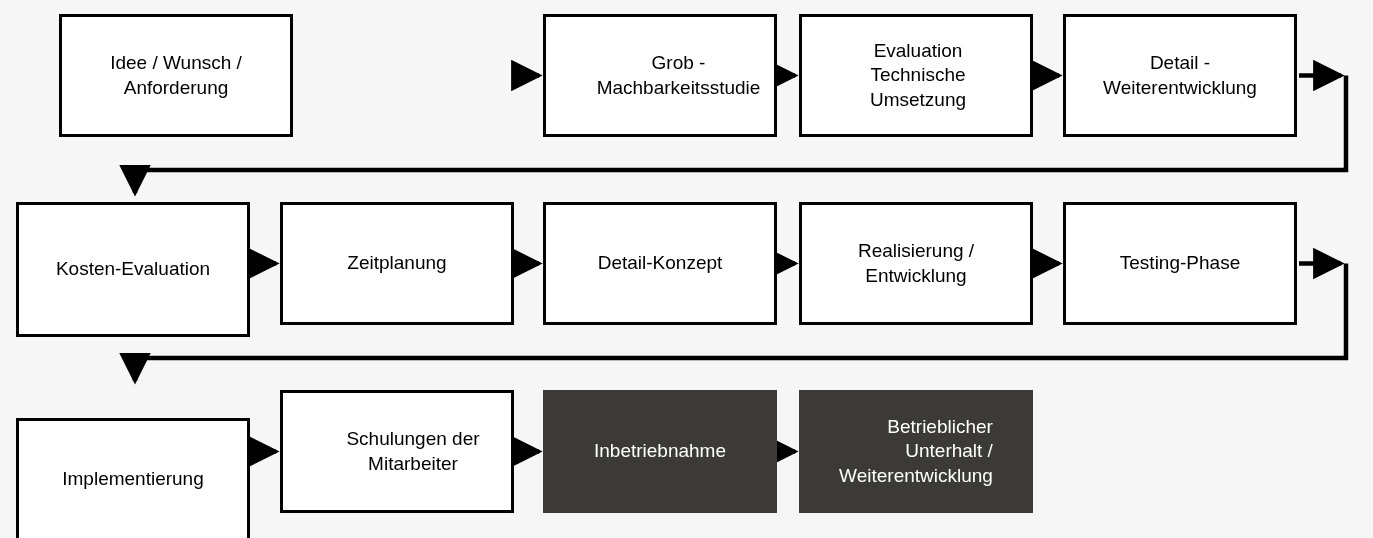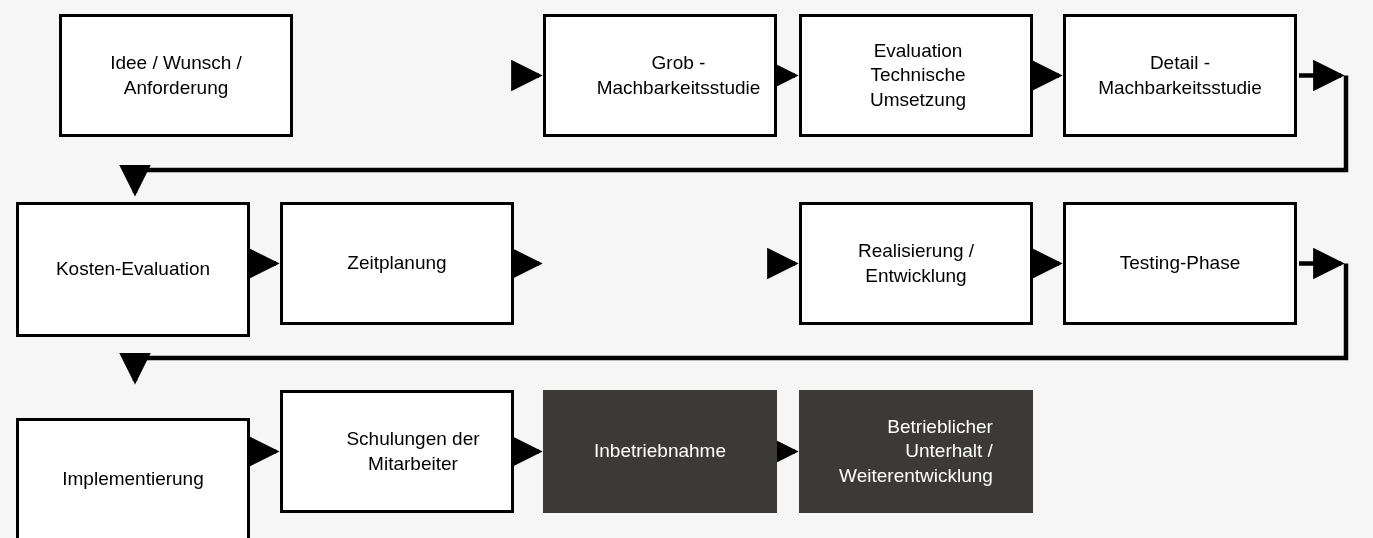--- a/index.html
+++ b/index.html
@@ -66,24 +66,25 @@
   </svg>
 
   <div class="node" style="left:16px;top:14px;width:234px;height:123px;margin-left:43px;">Idee / Wunsch /
 Anforderung</div>
   <div class="node" style="left:543px;top:14px;width:234px;height:123px;padding-left:45px;">Grob -
 Machbarkeitsstudie</div>
   <div class="node" style="left:799px;top:14px;width:234px;height:123px;padding-left:12px;">Evaluation
 Technische
 Umsetzung</div>
   <div class="node" style="left:1063px;top:14px;width:234px;height:123px;">Detail -
-Machbarkeitsstudie</div>
+Weiterentwicklung</div>
 
   <div class="node" style="left:16px;top:202px;width:234px;height:135px;">Kosten-Evaluation</div>
   <div class="node" style="left:280px;top:202px;width:234px;height:123px;">Zeitplanung</div>
+  <div class="node" style="left:543px;top:202px;width:234px;height:123px;">Detail-Konzept</div>
   <div class="node" style="left:799px;top:202px;width:234px;height:123px;">Realisierung /
 Entwicklung</div>
   <div class="node" style="left:1063px;top:202px;width:234px;height:123px;">Testing-Phase</div>
 
   <div class="node" style="left:16px;top:390px;width:234px;height:123px;margin-top:28px;">Implementierung</div>
   <div class="node" style="left:280px;top:390px;width:234px;height:123px;padding-left:40px;">Schulungen der
 Mitarbeiter</div>
   <div class="node dark" style="left:543px;top:390px;width:234px;height:123px;">Inbetriebnahme</div>
   <div class="node dark" style="left:799px;top:390px;width:234px;height:123px;text-align:right;">Betrieblicher
 Unterhalt /

